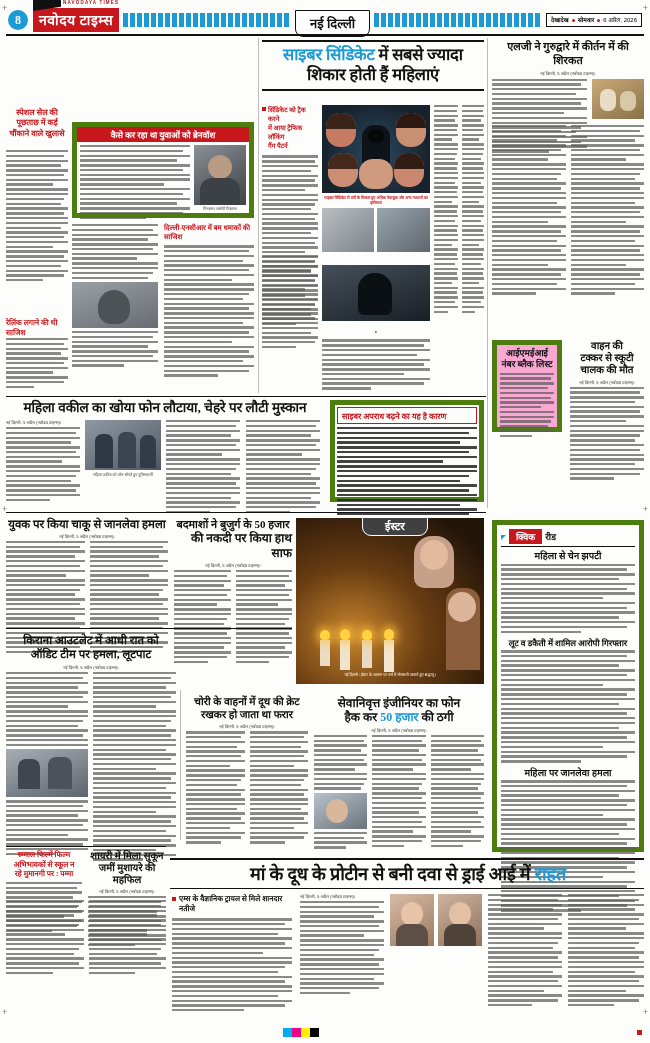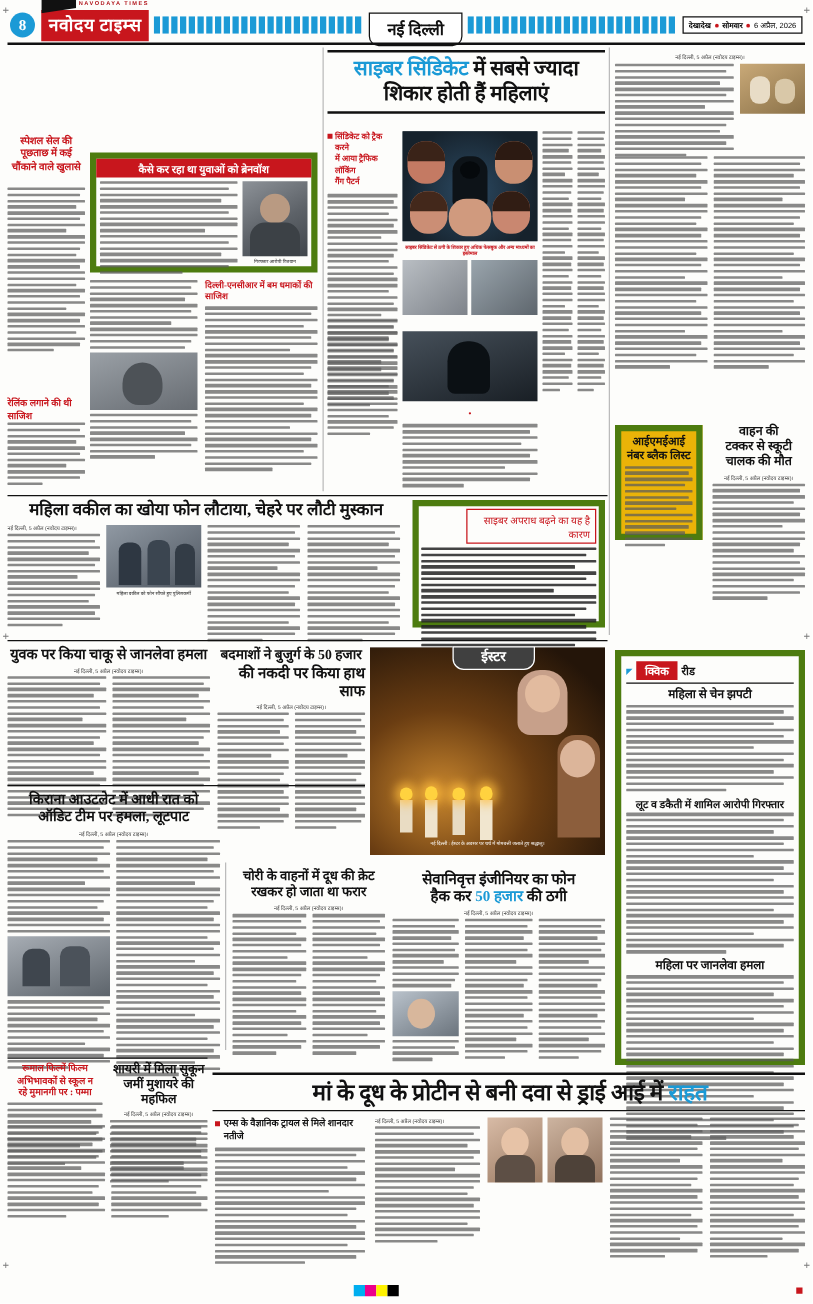--- a/index.html
+++ b/index.html
@@ -79,24 +79,23 @@
   .kicker {
     background: #fdf3d2; border-top: 1px solid #111; border-bottom: 1px solid #111;
     font-size: 6.5px; font-weight: bold; padding: 2px 3px; color: #111;
     font-family: "Liberation Serif", serif;
   }
   .redbar {
     background: #c8161d; color: #fff; font-weight: bold;
     font-size: 8.5px; padding: 2px 4px; font-family: "Liberation Serif", serif;
   }
   .redbar2 {
-    border: 1.2px solid #c8161d; color: #c8161d; font-weight: normal;
+    border: 1.2px solid #c8161d; color: #c8161d; font-weight: bold;
     font-size: 8px; padding: 2px 4px; font-family: "Liberation Serif", serif;
-    text-align: right;
-    margin-left: 36px;
+    text-align: left;
   }
   .byline { font-size: 5px; color: #333; }
   .vline { position: absolute; width: 1px; background: #bbb; }
   .hline-dark { position: absolute; height: 1px; background: #111; }
 
   
   .photo { position: absolute; overflow: hidden; background: #cfd4d8; }
   .cap { font-size: 4.4px; color: #333; font-family: "Liberation Serif", serif; }
 
   
@@ -107,21 +106,21 @@
     font-family: "Liberation Serif", serif;
     border: 1.5px solid #fff;
   }
   .quick-tab {
     display: inline-block; background: #c8161d; color: #fff;
     font-weight: bold; font-size: 9px; padding: 1px 7px;
     font-family: "Liberation Serif", serif;
   }
 
   .boxed { border: 5px solid #4d7c0f; }
-  .tintbox { background: #eab308; }
+  .tintbox { background: #f9a8d4; }
 
   
   .cmyk { position: absolute; display: flex; }
   .cmyk span { display: block; width: 9px; height: 9px; }
 
   
   .tl { height: 2.4px; background: #5b5b5b; opacity: .72; margin-bottom: 2.4px; border-radius: .5px; }
   .tl.s1 { width: 100%; } .tl.s2 { width: 94%; } .tl.s3 { width: 88%; }
   .tl.s4 { width: 76%; } .tl.s5 { width: 60%; } .tl.s6 { width: 45%; }
   .tl.dark { background: #222; opacity: .85; }
@@ -567,20 +566,21 @@
       <div class="tl s1"></div>
       <div class="tl s4"></div>
     <div class="tl s1"></div>
       <div class="tl s2"></div>
       <div class="tl s6"></div>
   </div>
 
   <div class="vline" style="left:487px;top:38px;height:470px;"></div>
 
   <div class="col" style="left:492px;top:40px;width:152px;">
+    <div class="hl" style="font-size:11px;text-align:center;line-height:1.25;">एलजी ने गुरुद्वारे में कीर्तन में की शिरकत</div>
     <div class="byline" style="text-align:center;margin-top:3px;font-size:4.2px;">नई दिल्ली, 5 अप्रैल (नवोदय टाइम्स)।</div>
     <div style="display:flex;gap:5px;margin-top:3px;">
       <div style="flex:1;">
         <div class="tl s1"></div>
           <div class="tl s2"></div>
           <div class="tl s1"></div>
           <div class="tl s3"></div>
         <div class="tl s1"></div>
           <div class="tl s2"></div>
           <div class="tl s1"></div>

